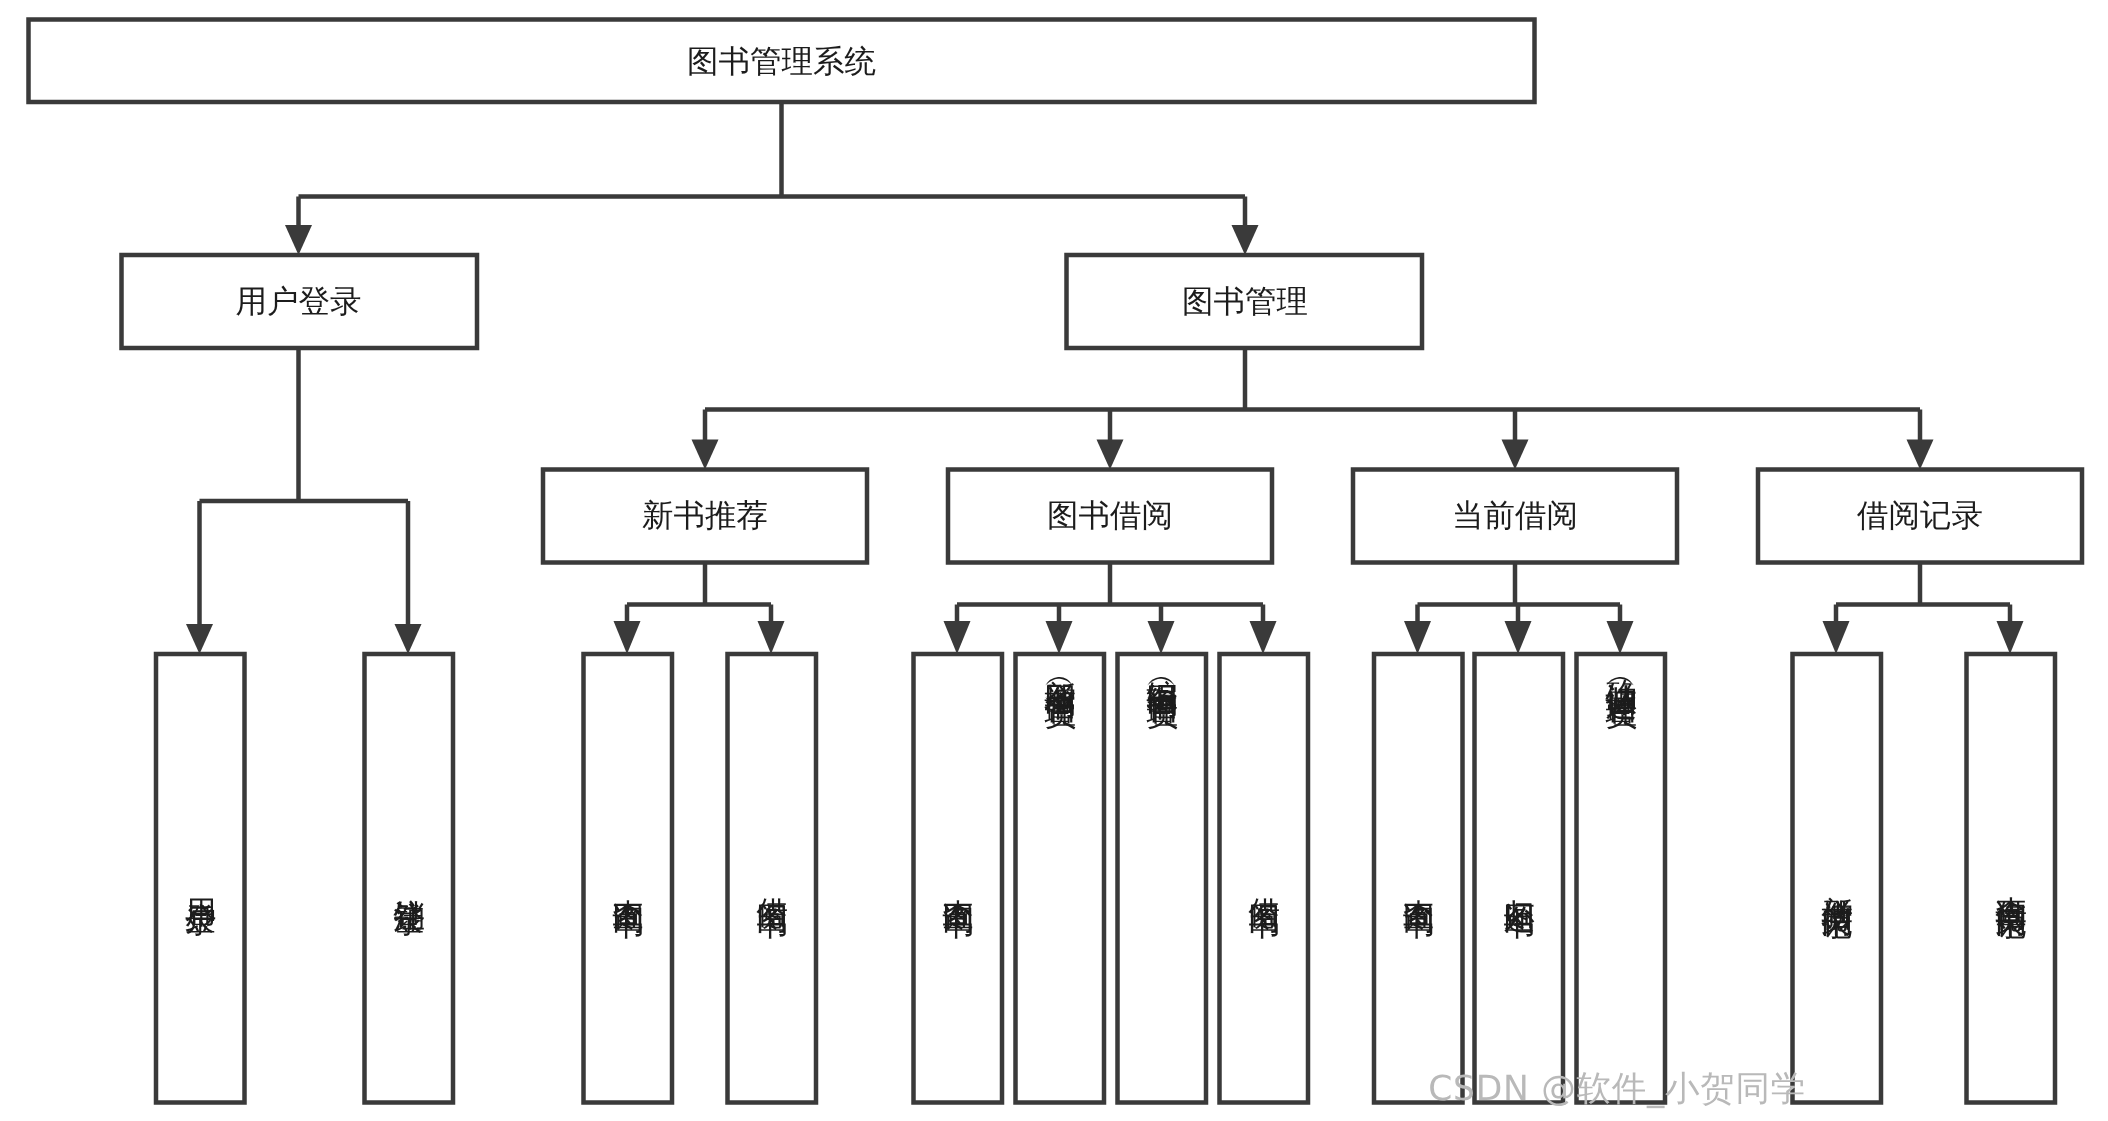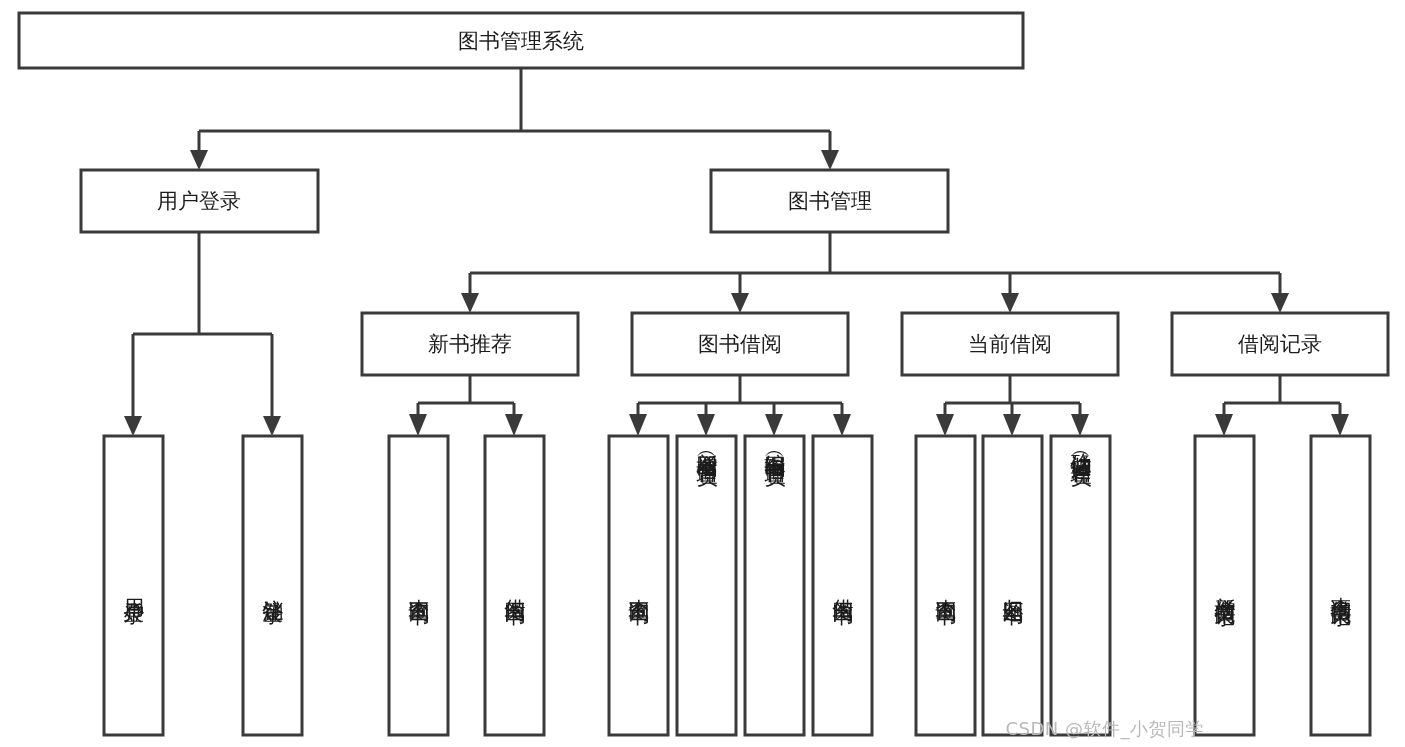--- a/index.html
+++ b/index.html
@@ -63,21 +63,21 @@
     color: #1c1c1c;
     letter-spacing: 2px;
     white-space: nowrap;
     text-align: center;
   }
   .watermark {
     position: absolute;
     right: 12px;
     bottom: 6px;
     font-family: "DejaVu Sans", "Liberation Sans", sans-serif;
-    font-size: 18px;
+    font-size: 23px;
     color: #b9b9b9;
     letter-spacing: 0.5px;
     white-space: nowrap;
     pointer-events: none;
   }
 </style>
 </head>
 <body>
 
 <div id="diagram-root">

